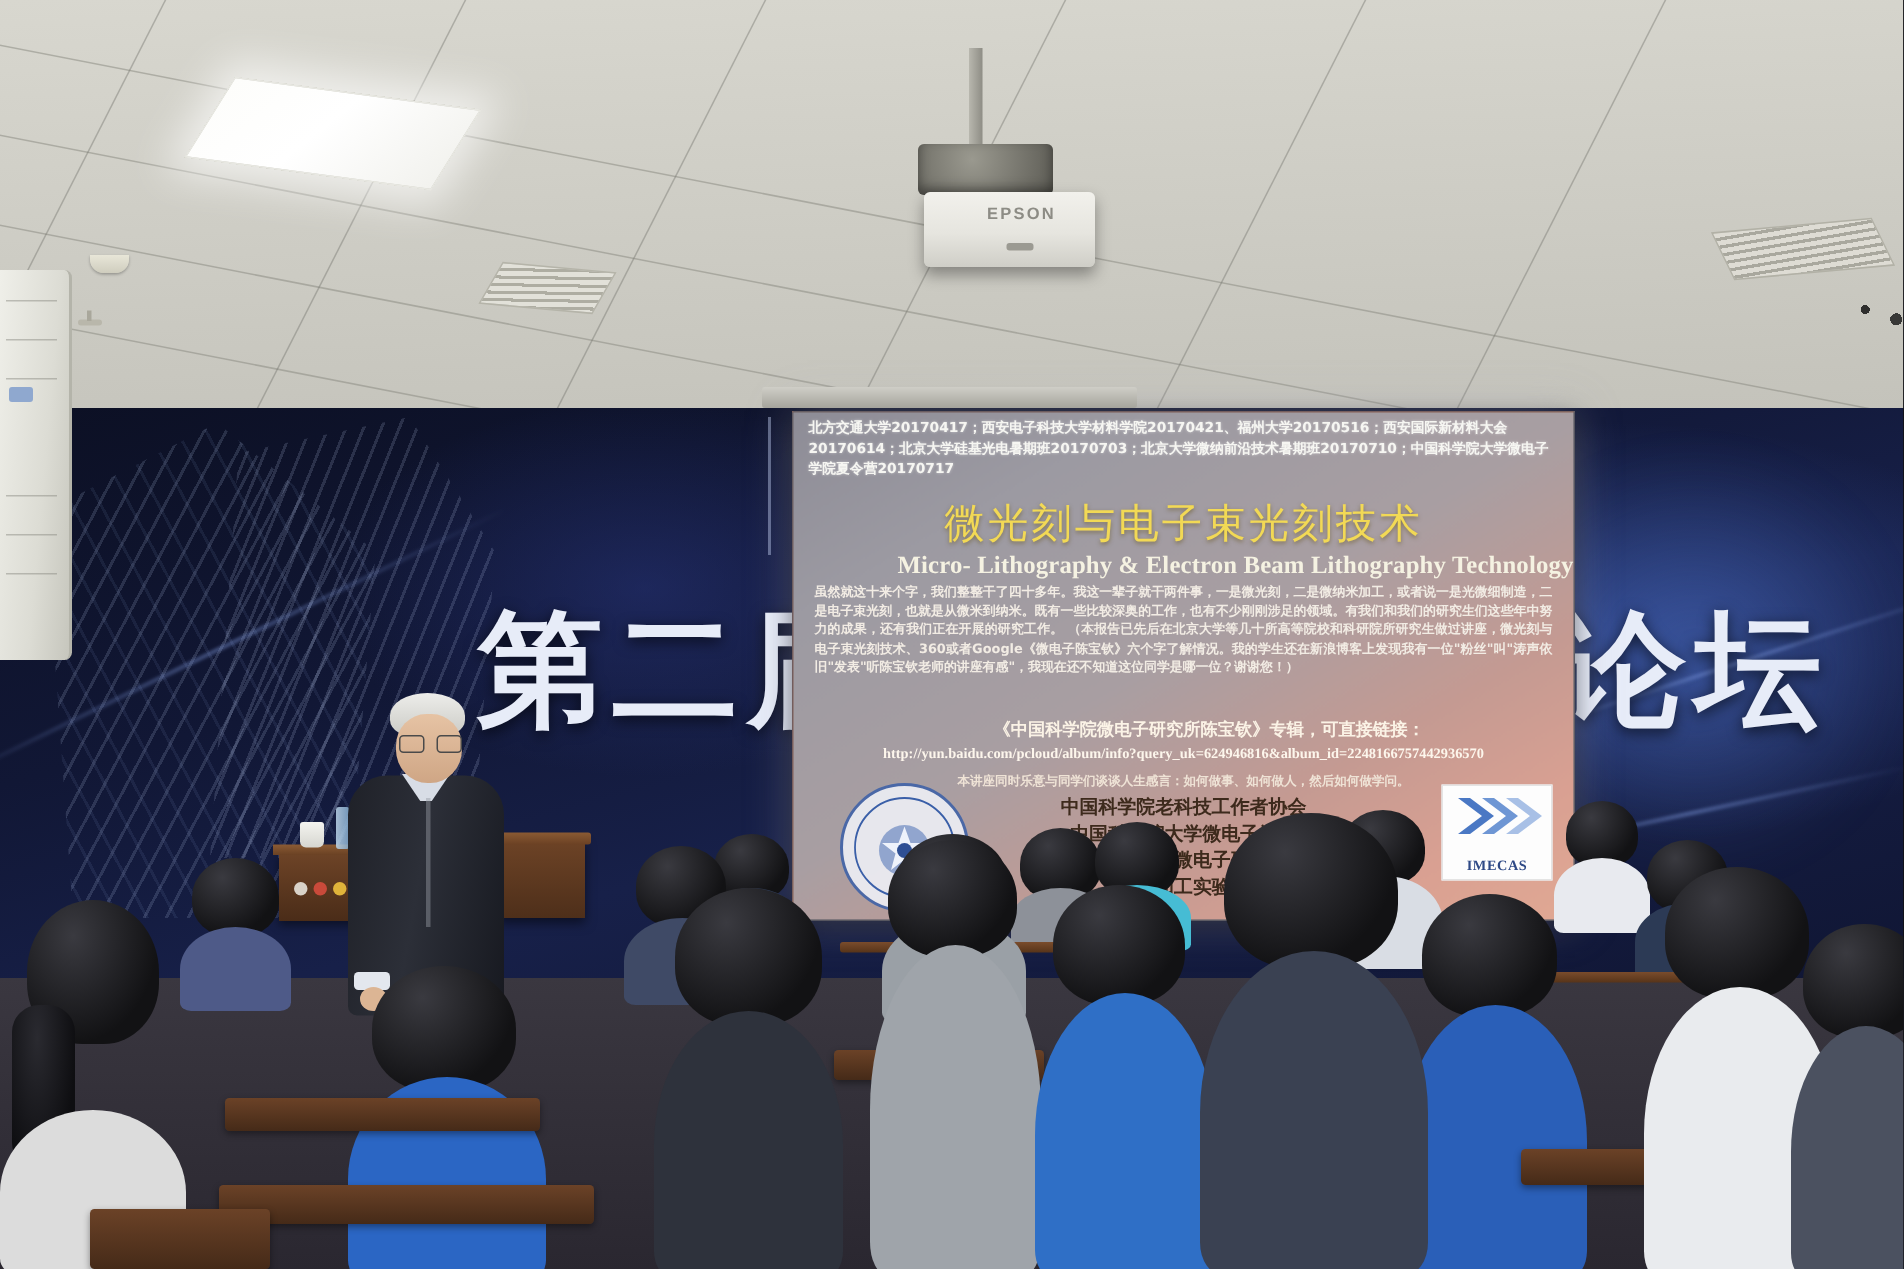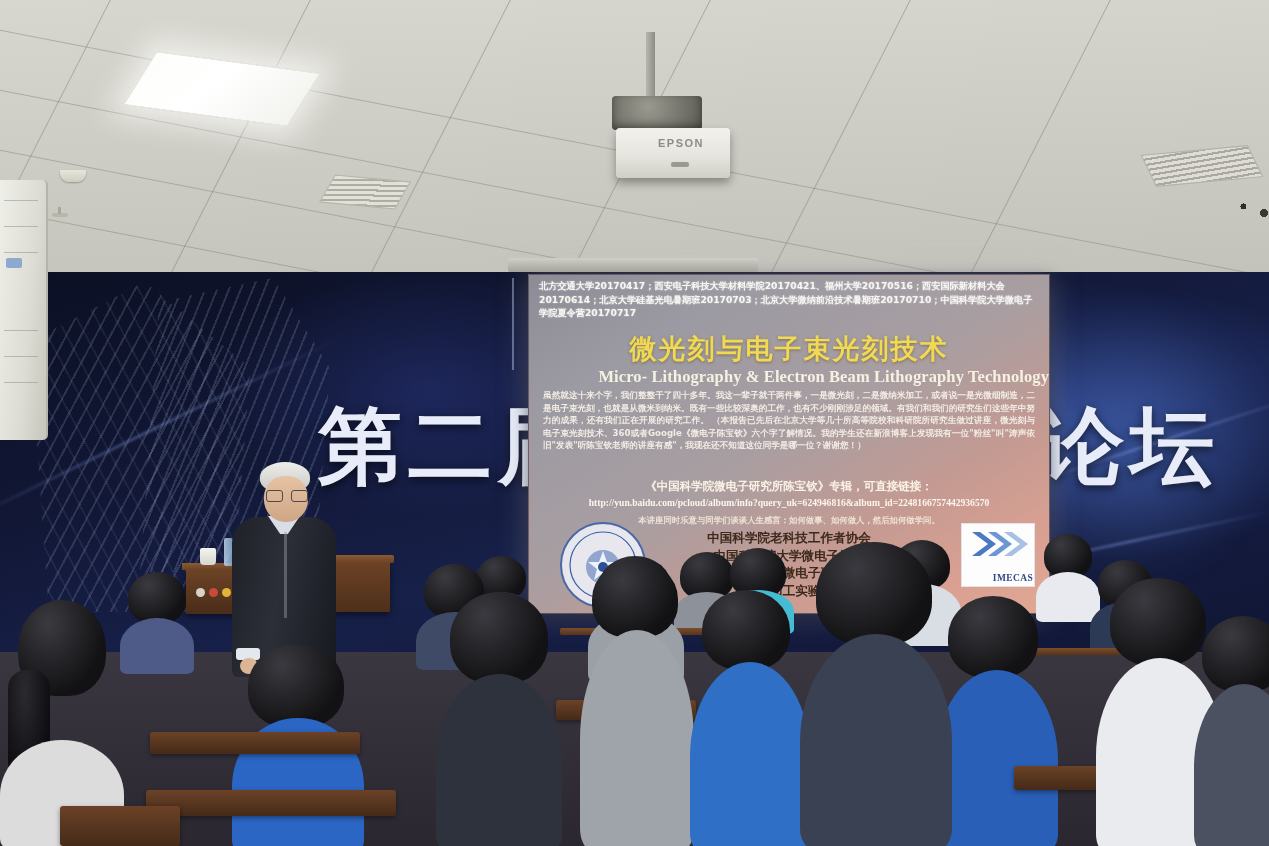--- a/index.html
+++ b/index.html
@@ -80,41 +80,41 @@
   .scr-housing{position:absolute;left:508px;top:-14px;width:250px;height:14px;
     background:linear-gradient(#cfcec7,#a5a49c);border-radius:2px;z-index:6;}
   .screen{position:absolute;left:528px;top:2px;width:520px;height:338px;z-index:5;
     background:linear-gradient(150deg,#8d8c96 0%,#9c9aa2 22%,#a89ea2 48%,#c49a92 70%,#d9a092 86%,#e0a893 100%);
     box-shadow:0 0 28px rgba(180,180,200,.35),0 4px 14px rgba(0,0,0,.5);
     border:1px solid rgba(40,40,50,.55);overflow:hidden;}
   .scr-hdr{position:absolute;left:10px;top:4px;width:500px;font-size:9.2px;line-height:13.5px;
     color:#f6f6f2;font-weight:700;font-family:"DejaVu Sans",sans-serif;
     text-shadow:0 0 2px rgba(255,255,255,.5);}
   .scr-title{position:absolute;left:0;top:56px;width:520px;text-align:center;font-size:27px;
-    font-weight:700;color:#f2d955;font-family:"DejaVu Sans",sans-serif;letter-spacing:2px;
+    font-weight:400;color:#f2d955;font-family:"DejaVu Sans",sans-serif;letter-spacing:2px;
     text-shadow:0 1px 3px rgba(90,70,0,.5);}
   .scr-sub{position:absolute;left:0;top:92px;width:520px;text-align:right;font-size:16.5px;
     font-weight:700;color:#f5f2e2;font-family:"Liberation Serif",serif;letter-spacing:.1px;}
   .scr-body{position:absolute;left:14px;top:114px;width:492px;font-size:8.6px;line-height:12.6px;
     color:#f2ece4;font-family:"DejaVu Sans",sans-serif;text-align:justify;font-weight:600;}
   .scr-wel{position:absolute;left:0;top:188px;width:520px;text-align:center;font-size:11px;
     color:#fbf3e6;font-weight:700;font-family:"DejaVu Sans",sans-serif;}
-  .scr-wel2{position:absolute;left:0;top:204px;width:520px;text-align:center;font-size:11.5px;
+  .scr-wel2{position:absolute;left:17px;top:204px;width:520px;text-align:center;font-size:11.5px;
     color:#fbf3e6;font-weight:700;font-family:"DejaVu Sans",sans-serif;}
   .scr-url{position:absolute;left:0;top:222px;width:520px;text-align:center;font-size:9.6px;
     color:#fdf6ec;font-family:"Liberation Serif",serif;font-weight:700;}
   .scr-note{position:absolute;left:0;top:240px;width:520px;text-align:center;font-size:8.4px;
     color:#efe3d6;font-family:"DejaVu Sans",sans-serif;font-weight:600;}
   .scr-org{position:absolute;left:0;top:254px;width:520px;text-align:center;font-size:12.6px;
     line-height:17.5px;color:#3d2a1c;font-weight:700;font-family:"DejaVu Sans",sans-serif;}
   .cas-seal{position:absolute;left:30px;top:246px;width:88px;height:88px;}
   .ime-logo{position:absolute;left:432px;top:248px;width:72px;height:62px;background:#fdfdfd;
     border:1px solid #e4e4e4;}
   .ime-txt{position:absolute;left:0;bottom:3px;width:72px;text-align:center;font-size:9.5px;
-    color:#2f4a86;font-weight:700;font-family:"Liberation Serif",serif;letter-spacing:.4px;padding-left:15px;}
+    color:#2f4a86;font-weight:700;font-family:"Liberation Serif",serif;letter-spacing:.4px;}
 
   
   .ac{position:absolute;left:0px;top:180px;width:46px;height:260px;
     background:linear-gradient(95deg,#efefe9,#dcdcd4 60%,#c6c6bd);
     border-right:2px solid #b4b4aa;border-radius:0 5px 5px 0;z-index:4;}
   .ac-v{position:absolute;left:4px;top:22px;width:34px;height:1px;background:rgba(140,140,132,.5);}
   .ac-badge{position:absolute;left:6px;top:78px;width:16px;height:10px;background:#8fa8cf;border-radius:2px;}
 
   
   .stage-floor{position:absolute;left:0;top:380px;width:1269px;height:194px;

